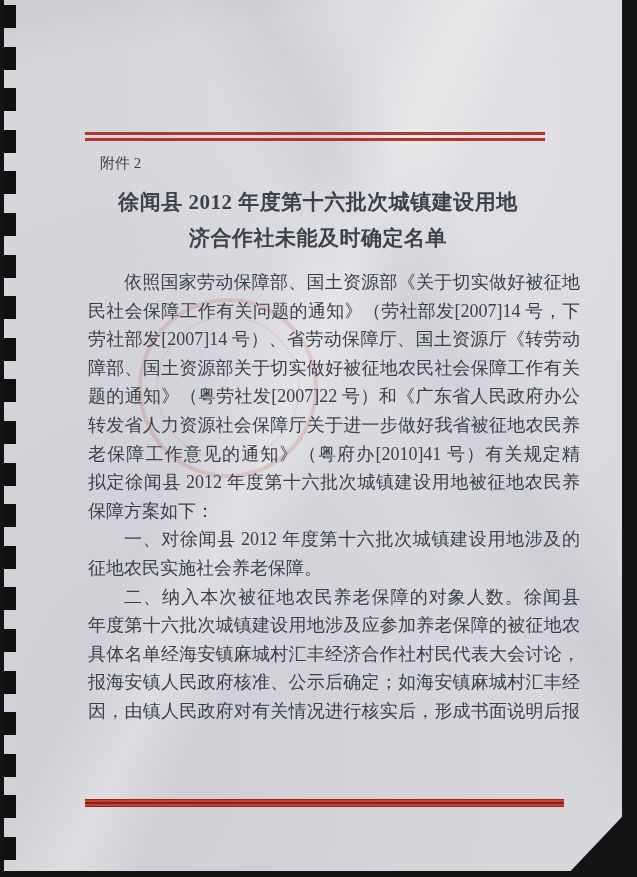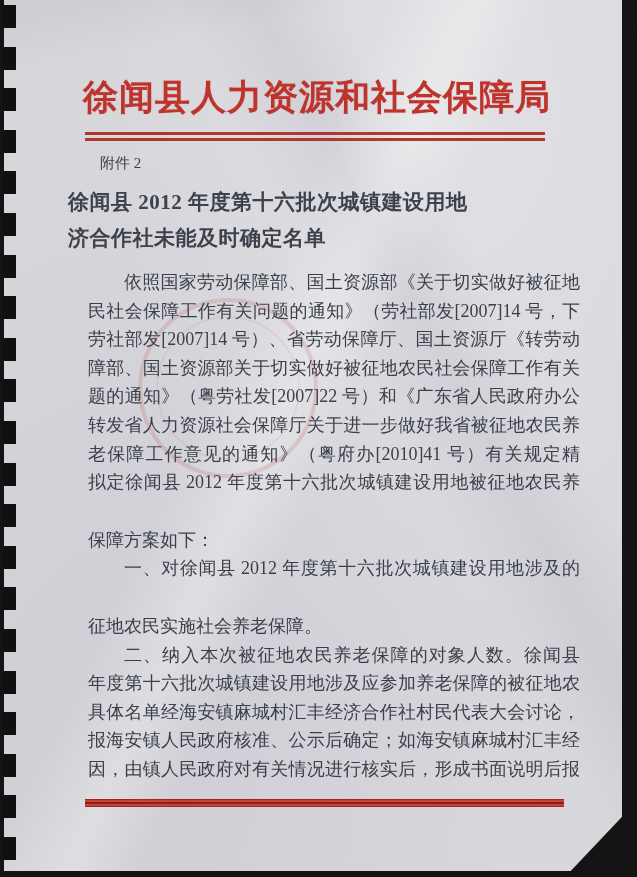--- a/index.html
+++ b/index.html
@@ -62,38 +62,38 @@
     box-sizing: border-box;
   }
 
   .attachment-label {
     position: absolute; left: 96px; top: 154px;
     font-size: 15px; color: #3c414c;
   }
 
   .doc-title {
     position: absolute; left: 64px; top: 184px; width: 500px;
-    font-size: 21px; font-weight: 700;
+    text-align: center; font-size: 21px; font-weight: 700;
     color: #3c414c; line-height: 36px;
     letter-spacing: .5px;
   }
 
   
   .body-text {
     position: absolute; left: 84px; top: 268px; width: 492px;
     font-size: 18px; color: #3a3f4a; line-height: 28.6px;
     letter-spacing: 0;
   }
   .body-text .line {
     text-align: justify;
     text-align-last: justify;
     height: 28.6px; overflow: hidden;
   }
   .body-text .line.indent { text-indent: 2em; }
-  .body-text .line.end { text-align-last: left; margin-top: 29px; }
+  .body-text .line.end { text-align-last: left; }
 
   
   .seal-bleed {
     position: absolute; left: 134px; top: 298px;
     width: 172px; height: 172px; border-radius: 50%;
     border: 4px solid rgba(186,66,54,.17);
     pointer-events: none;
   }
   .seal-bleed-inner {
     position: absolute; inset: 14px; border-radius: 50%;
@@ -113,21 +113,20 @@
 
 <div class="stage">
 
   <div class="paper">
     <div class="paper-texture"></div>
 
     <div class="seal-bleed">
       <div class="seal-bleed-inner"></div>
     </div>
 
-    <div class="agency-header">徐闻县人力资源和社会保障局</div>
 
     <div class="double-rule"></div>
 
     <div class="attachment-label">附件 2</div>
 
     <div class="doc-title">
       <div>徐闻县 2012 年度第十六批次城镇建设用地</div>
       <div>济合作社未能及时确定名单</div>
     </div>
 

